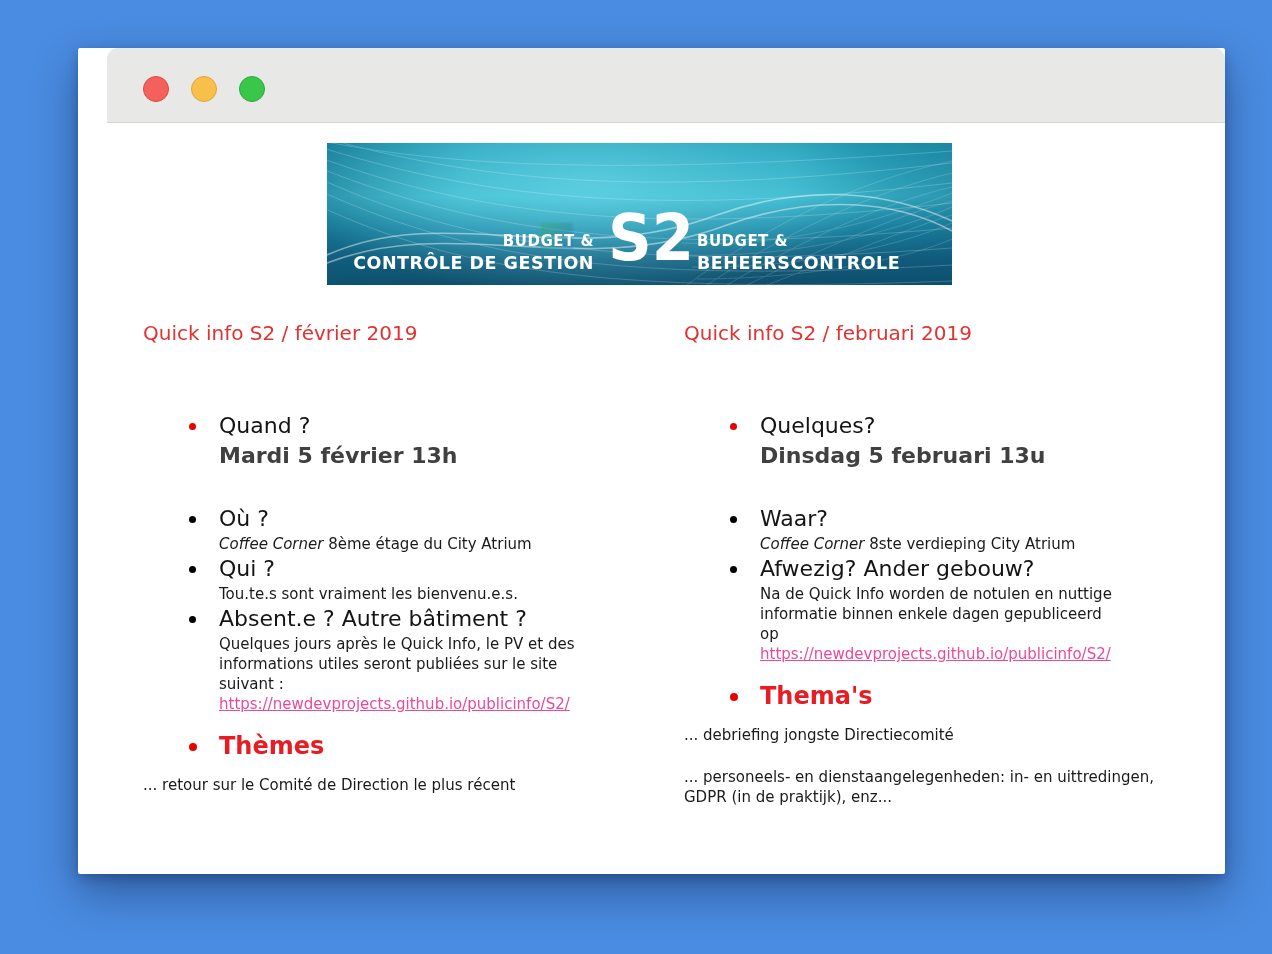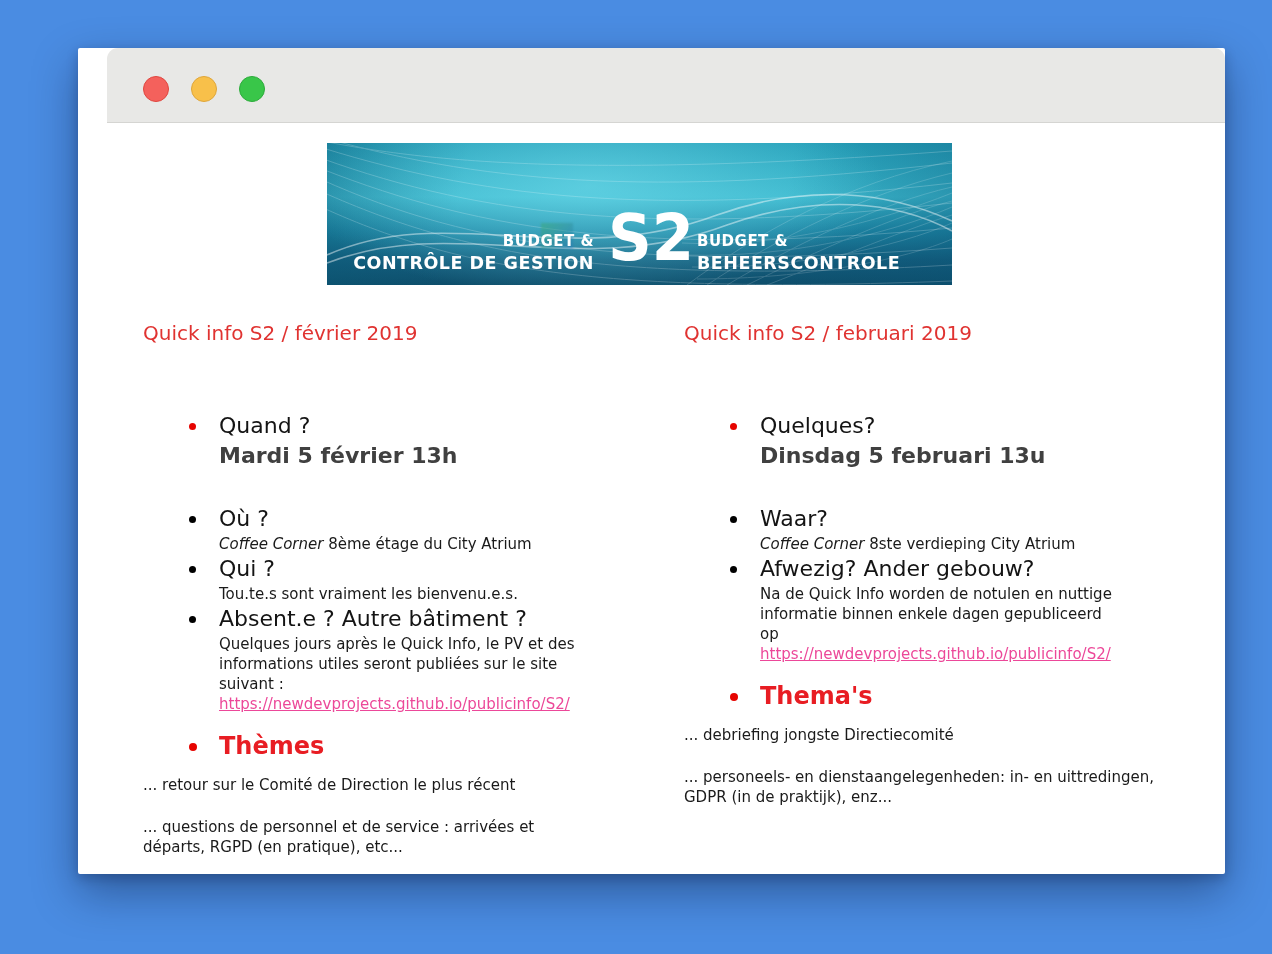--- a/index.html
+++ b/index.html
@@ -146,24 +146,20 @@
           <li>
             <span>Absent.e ? Autre bâtiment ?</span>
             <div class="sub line">Quelques jours après le Quick Info, le PV et des</div>
             <div class="sub line">informations utiles seront publiées sur le site</div>
             <div class="sub line">suivant :</div>
             <div class="sub line"><a href="#" class="pub-link">https://newdevprojects.github.io/publicinfo/S2/</a></div>
           </li>
           <li class="themes red-bullet">Thèmes</li>
         </ul>
         <p class="para p1 line">... retour sur le Comité de Direction le plus récent</p>
-        <p class="para p2">
-          <span class="line">... questions de personnel et de service : arrivées et</span><br>
-          <span class="line">départs, RGPD (en pratique), etc...</span>
-        </p>
       </div>
 
       <div class="col">
         <h1 class="col-heading">Quick info S2 / februari 2019</h1>
         <ul>
           <li class="red-bullet gap-after">
             <span>Quelques?</span>
             <span class="date-line">Dinsdag 5 februari 13u</span>
           </li>
           <li>

